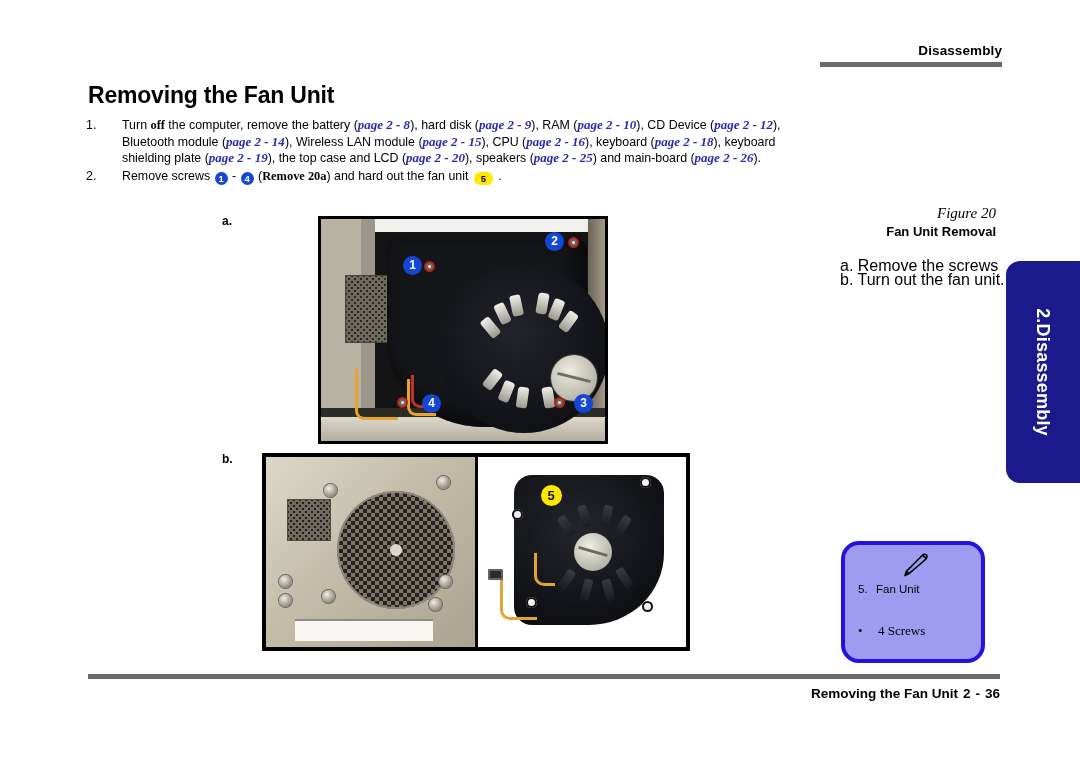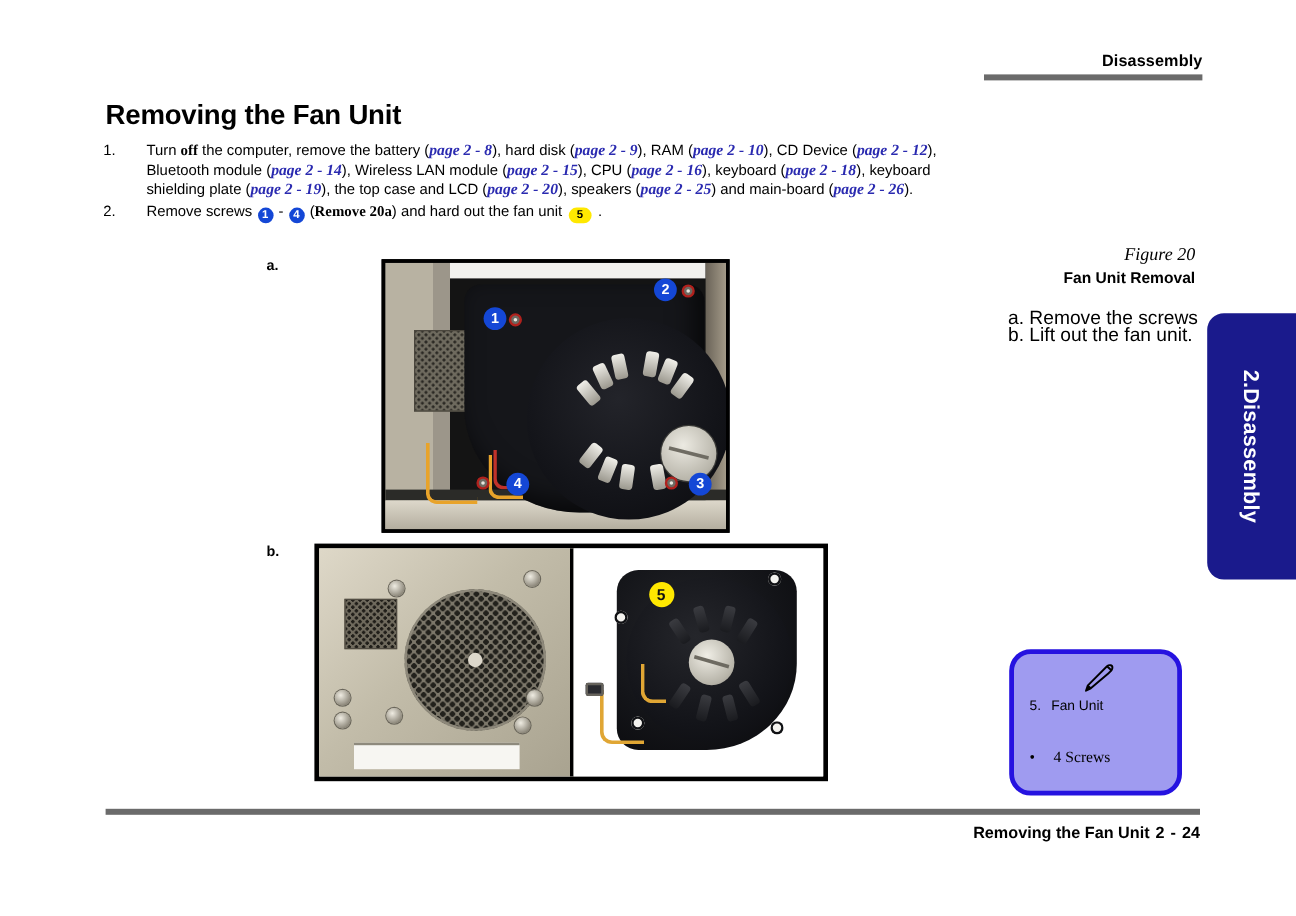--- a/index.html
+++ b/index.html
@@ -604,21 +604,21 @@
   </div>
 </div>
 
 <div class="fig-caption">
   <div class="fig-caption-title">Figure 20</div>
   <div class="fig-caption-sub">Fan Unit Removal</div>
 </div>
 
 <div class="fig-notes">
   <div>a. Remove the screws</div>
-  <div>b. Lift out the fan unit.</div>
+  <div>b. Turn out the fan unit.</div>
 </div>
 
 <div class="chapter-tab">
   <div class="chapter-tab-label">2.Disassembly</div>
 </div>
 
 <div class="note-box">
   <span class="note-icon">
     <svg width="34" height="30" viewBox="0 0 34 30">
       <g fill="none" stroke="#000" stroke-width="1.6" stroke-linejoin="round">
@@ -632,14 +632,14 @@
   <div class="note-line-1">
     <span class="num">5.</span><span>Fan Unit</span>
   </div>
   <div class="note-line-2">
     <span class="bullet">•</span><span>4 Screws</span>
   </div>
 </div>
 
 <div class="footer-rule"></div>
 <div class="footer-text">
-  <span>Removing the Fan Unit</span><span class="sp"></span><span>2</span><span class="sp"></span><span>-</span><span class="sp"></span><span>24</span>
+  <span>Removing the Fan Unit</span><span class="sp"></span><span>2</span><span class="sp"></span><span>-</span><span class="sp"></span><span>36</span>
 </div>
 
 </body></html>

